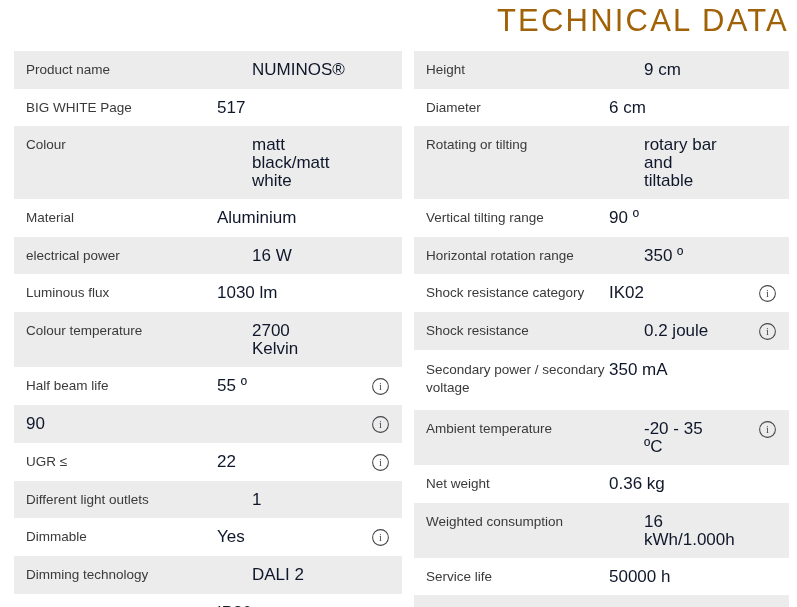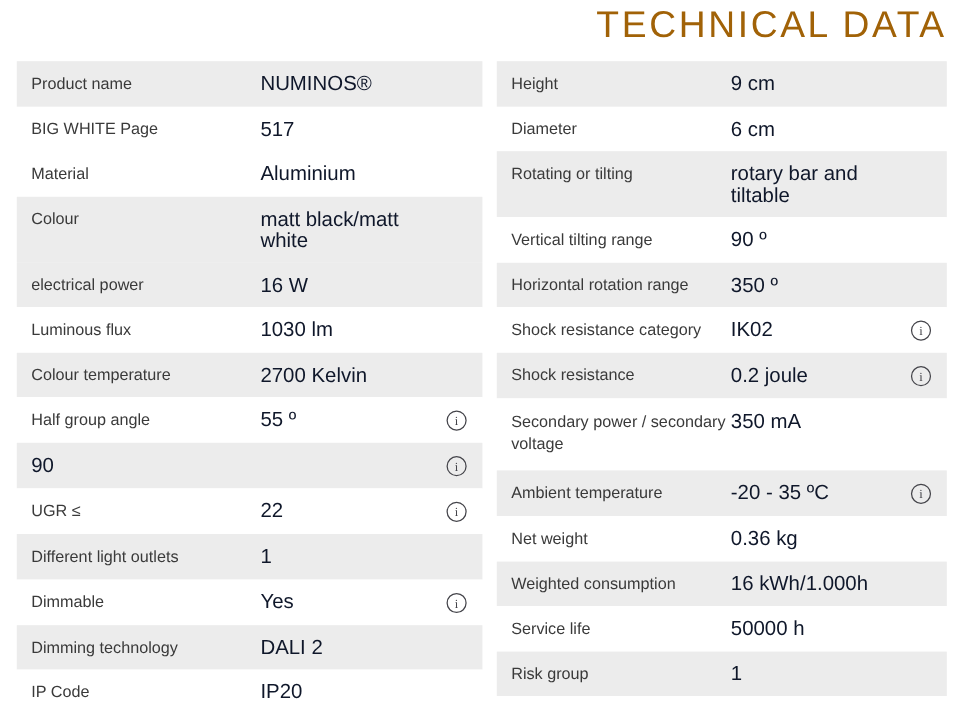--- a/index.html
+++ b/index.html
@@ -53,21 +53,21 @@
     flex-direction: row;
     align-items: flex-start;
     min-height: 37.5px;
     box-sizing: border-box;
     padding-top: 10px;
     padding-bottom: 9px;
     padding-left: 12px;
     padding-right: 10px;
     background: #ffffff;
   }
-  .spec-row.shaded { background: #ececec; }
+  .spec-row.shaded { background: #ececec; gap: 35px; }
 
   .spec-row.tall {
     min-height: 60px;
     padding-top: 11px;
     padding-bottom: 8px;
   }
 
   .row-label {
     font-size: 13.5px;
     font-weight: 400;
@@ -121,47 +121,47 @@
       <div class="spec-row shaded">
         <div class="row-label">Product name</div>
         <div class="row-value">NUMINOS®</div>
         <div class="info-slot"></div>
       </div>
       <div class="spec-row">
         <div class="row-label">BIG WHITE Page</div>
         <div class="row-value">517</div>
         <div class="info-slot"></div>
       </div>
+      <div class="spec-row shaded">
+        <div class="row-label">Colour</div>
+        <div class="row-value">matt black/matt white</div>
+        <div class="info-slot"></div>
+      </div>
       <div class="spec-row">
         <div class="row-label">Material</div>
         <div class="row-value">Aluminium</div>
         <div class="info-slot"></div>
       </div>
       <div class="spec-row shaded">
-        <div class="row-label">Colour</div>
-        <div class="row-value">matt black/matt white</div>
-        <div class="info-slot"></div>
-      </div>
-      <div class="spec-row shaded">
         <div class="row-label">electrical power</div>
         <div class="row-value">16 W</div>
         <div class="info-slot"></div>
       </div>
       <div class="spec-row">
         <div class="row-label">Luminous flux</div>
         <div class="row-value">1030 lm</div>
         <div class="info-slot"></div>
       </div>
       <div class="spec-row shaded">
         <div class="row-label">Colour temperature</div>
         <div class="row-value">2700 Kelvin</div>
         <div class="info-slot"></div>
       </div>
       <div class="spec-row">
-        <div class="row-label">Half group angle</div>
+        <div class="row-label">Half beam life</div>
         <div class="row-value">55 º</div>
         <div class="info-slot">
           <svg class="info-icon" viewBox="0 0 20 20">
             <circle cx="10" cy="10" r="8.3"></circle>
             <text x="10" y="14" text-anchor="middle">i</text>
           </svg>
         </div>
       </div>
       <div class="spec-row shaded">
         <div class="row-value">90</div>

